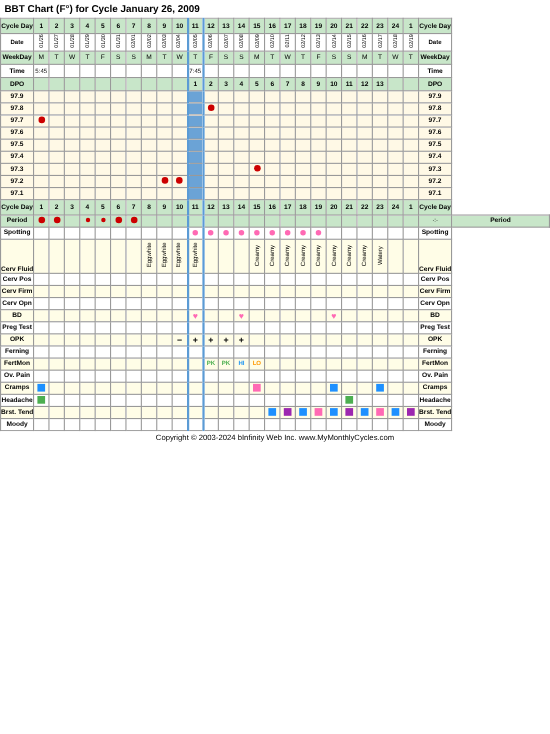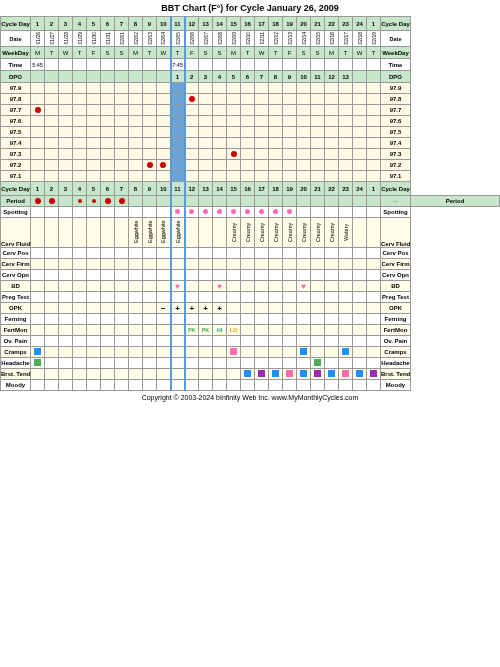--- a/index.html
+++ b/index.html
@@ -4,21 +4,21 @@
   <style>
     * { margin: 0; padding: 0; box-sizing: border-box; }
     body {
       font-family: Arial, sans-serif;
       font-size: 7px;
       background: #fff;
       width: 500px;
       min-height: 667px;
     }
     .page-title {
-      text-align: center;
+      text-align: left;
       font-size: 9px;
       font-weight: bold;
       padding: 3px 4px;
       color: #000;
     }
     .chart-container {
       width: 100%;
       overflow: hidden;
     }
     table {

